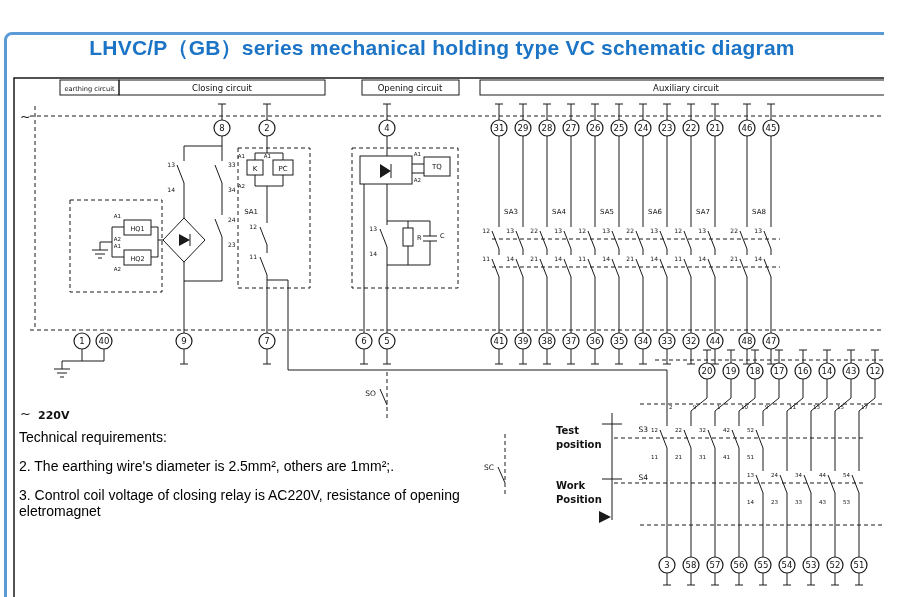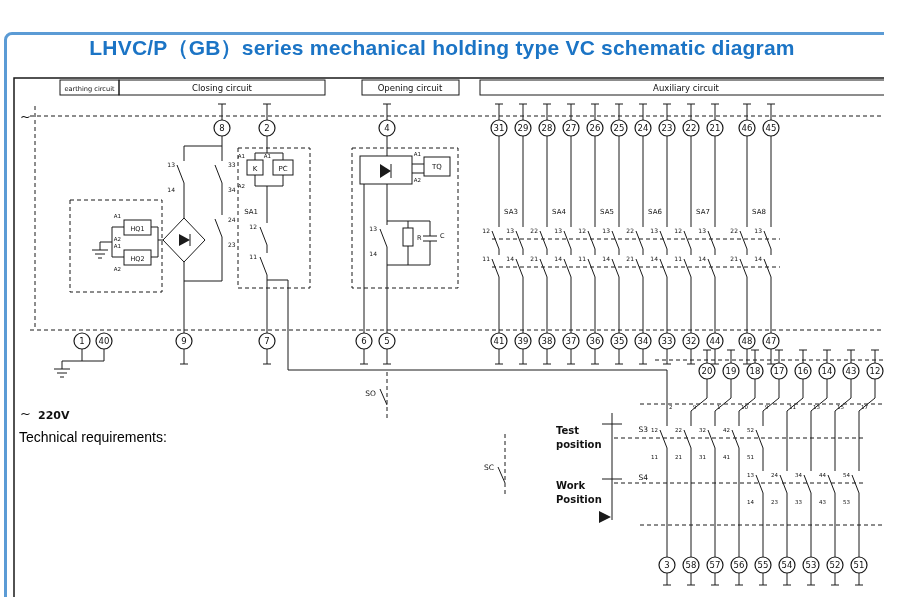--- a/index.html
+++ b/index.html
@@ -625,14 +625,16 @@
       <text x="556" y="406" font-size="10" text-anchor="start" font-weight="bold">Test</text>
       <text x="556" y="420" font-size="10" text-anchor="start" font-weight="bold">position</text>
       <text x="556" y="461" font-size="10" text-anchor="start" font-weight="bold">Work</text>
       <text x="556" y="475" font-size="10" text-anchor="start" font-weight="bold">Position</text>
       <text x="20" y="390" font-size="13" text-anchor="start" font-weight="normal">~</text>
       <text x="38" y="391" font-size="11" text-anchor="start" font-weight="bold">220V</text>
     </svg>
 
   <div class="tech">
     <div class="tr-heading">Technical requirements:</div>
+    <div class="tr-item">2. The earthing wire's diameter is 2.5mm², others are 1mm²;.</div>
+    <div class="tr-item">3. Control coil voltage of closing relay is AC220V, resistance of opening eletromagnet</div>
   </div>
 </div>
 
 </body></html>

